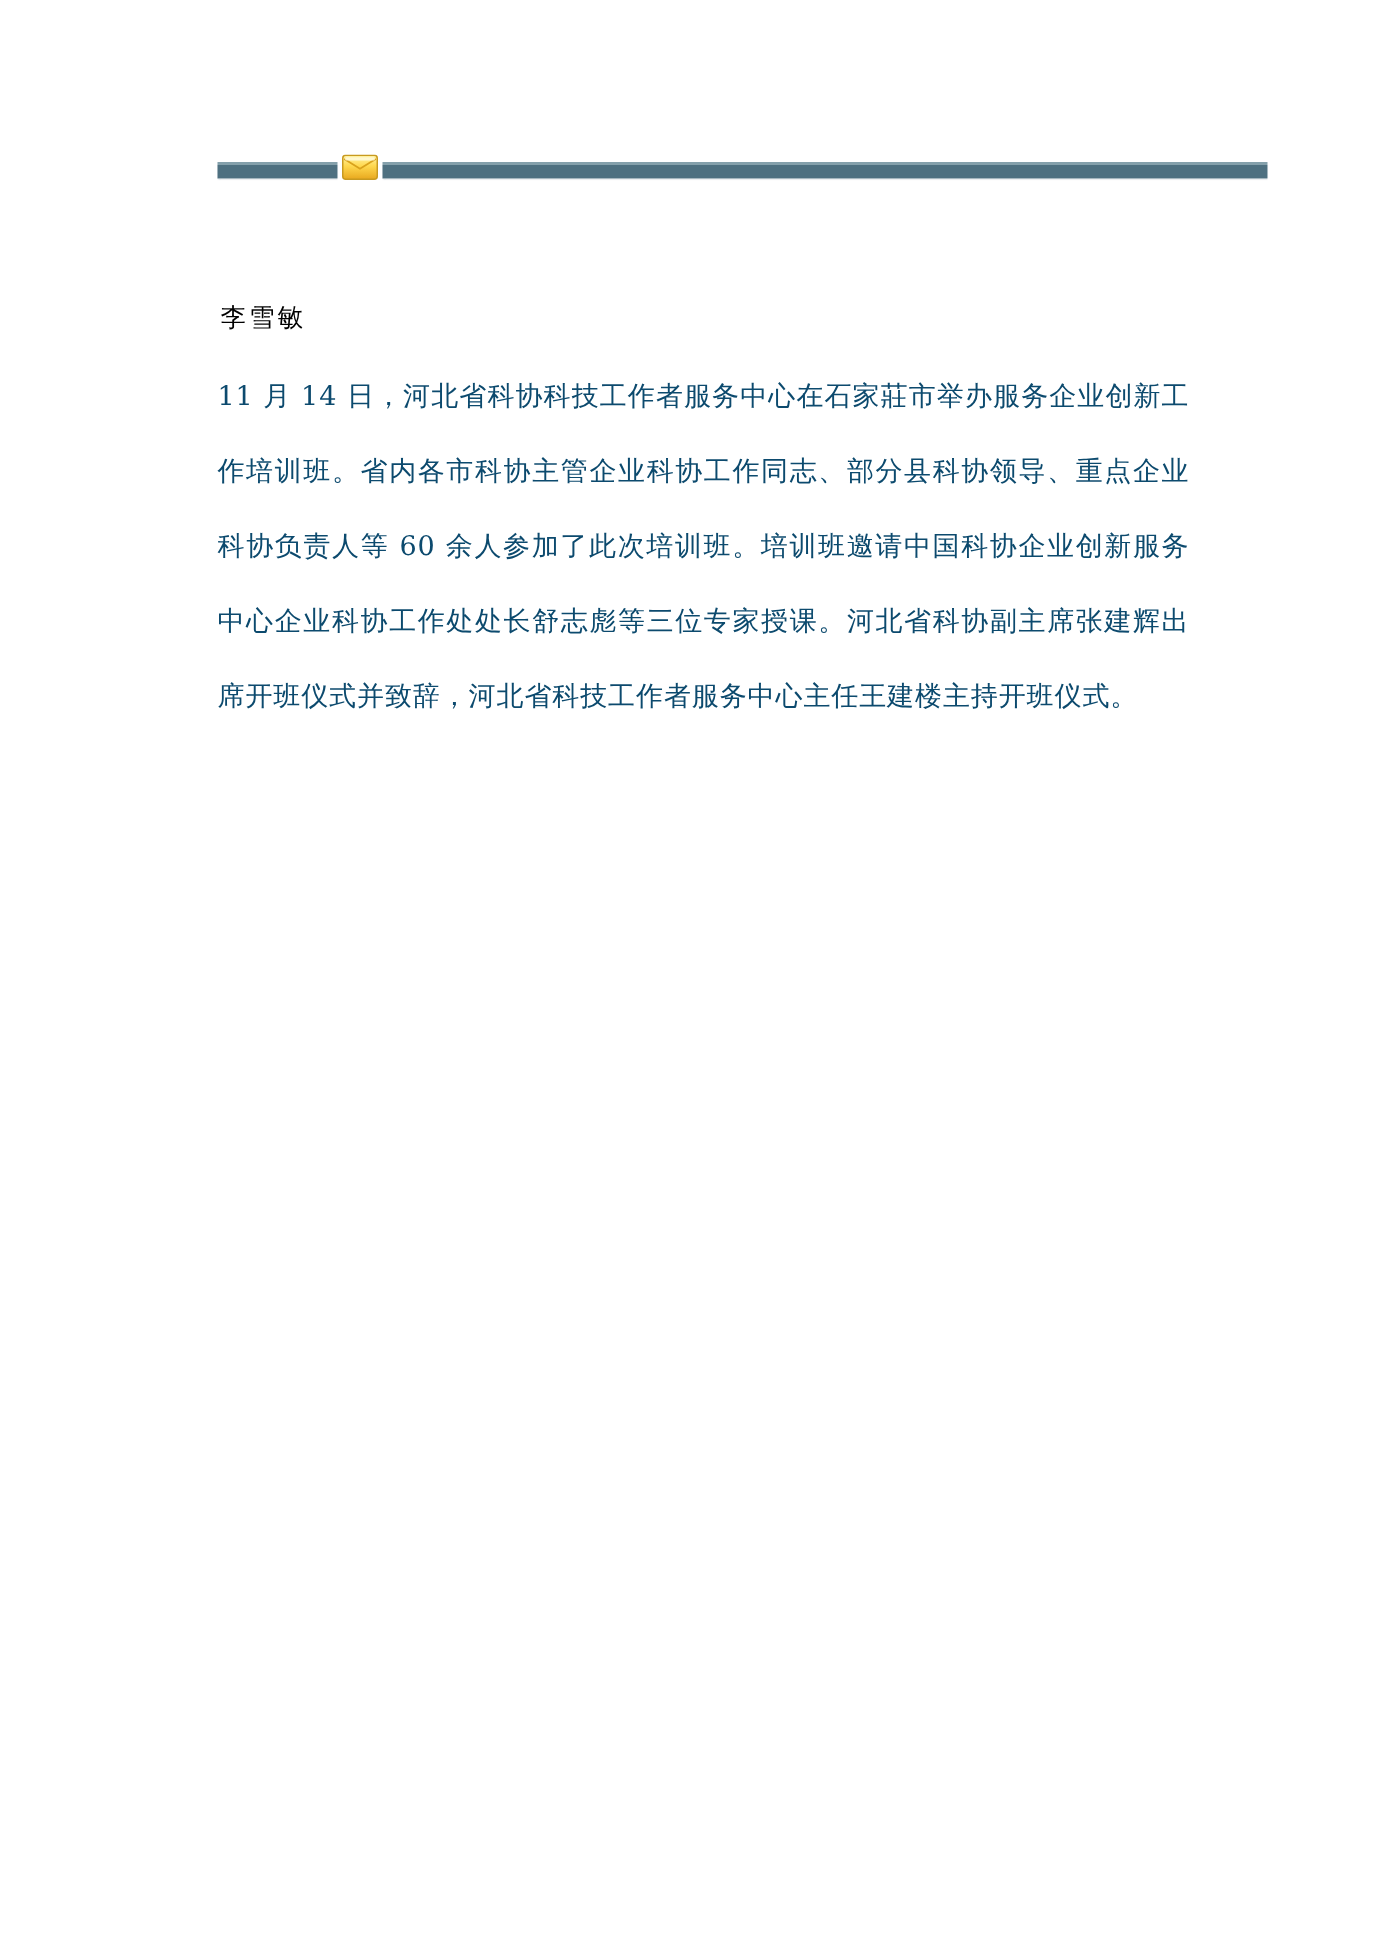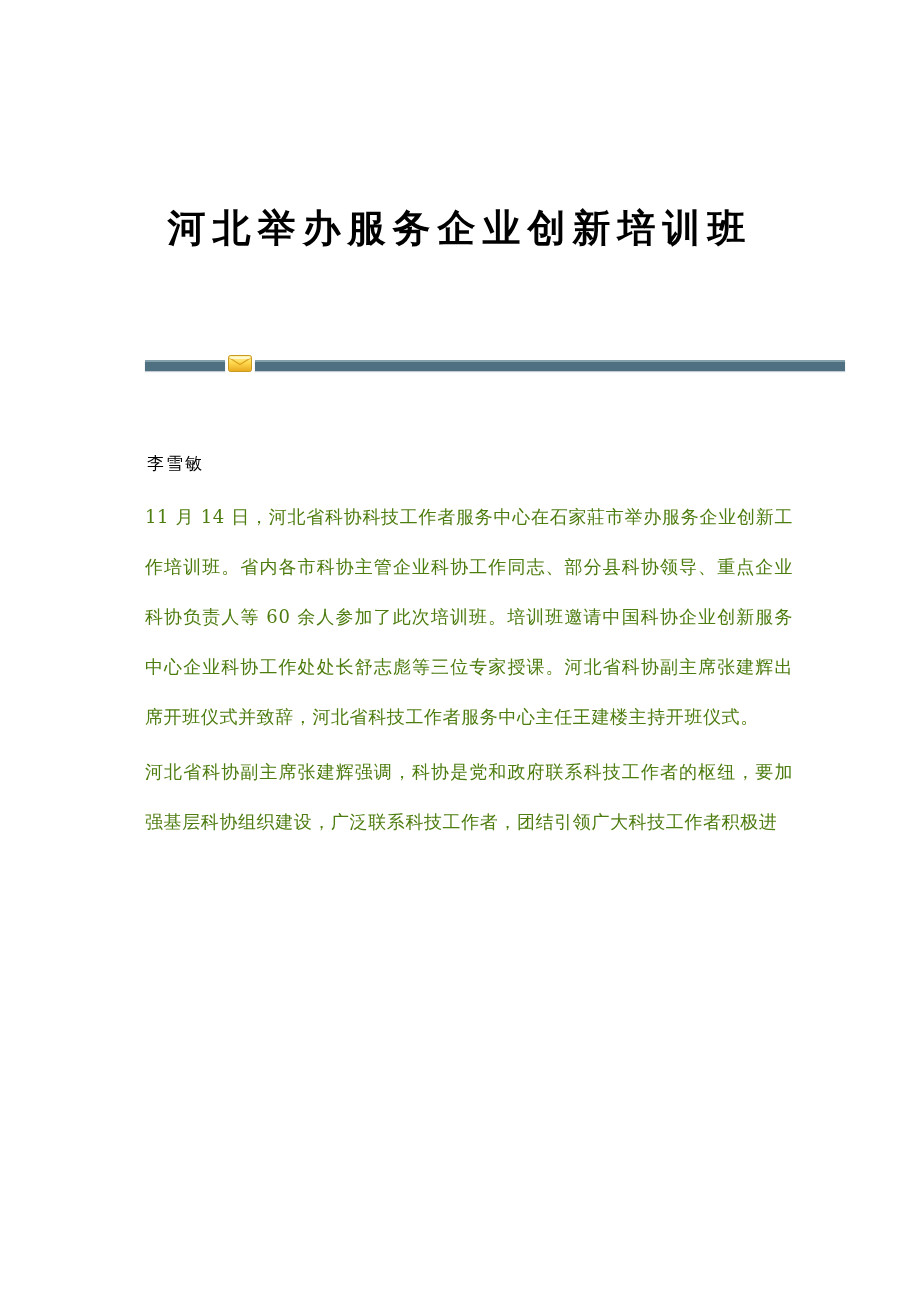--- a/index.html
+++ b/index.html
@@ -51,34 +51,33 @@
     margin: 78px 0 0 147px;
     font-size: 17px;
     color: #000000;
     letter-spacing: 2px;
   }
   .body-par {
     width: 648px;
     margin: 17px 16px 0 145px;
     font-size: 18px;
     line-height: 50px;
-    color: #4d7c0f;
+    color: #0c4a6e;
     text-align: justify;
     text-justify: inter-ideograph;
     letter-spacing: 0.6px;
     font-weight: normal;
   }
   .body-par + .body-par { margin-top: 5px; }
 </style>
 </head>
 <body>
 
 <div class="page">
 
-  <h1 class="doc-title">河北举办服务企业创新培训班</h1>
 
   <div class="divider">
     <span class="bar left"></span>
     <span class="envelope">
       <svg width="24" height="17" viewBox="0 0 24 17" xmlns="http://www.w3.org/2000/svg">
         <defs>
           <linearGradient id="goldGrad" x1="0" y1="0" x2="0" y2="1">
             <stop offset="0" stop-color="#fff3a6"></stop>
             <stop offset="0.45" stop-color="#ffd84e"></stop>
             <stop offset="1" stop-color="#e8a81e"></stop>
@@ -90,15 +89,14 @@
       </svg>
     </span>
     <span class="bar right"></span>
   </div>
 
   <p class="author">李雪敏</p>
 
   <p class="body-par">11 月 14 日，河北省科协科技工作者服务中心在石家莊市举办服务企业创新工作培训班。省内各市科协主管企业科协工作同志、部分县科协领导、重点企业科协负责人等 60 余人参加了此次培训班。培训班邀请中国科协企业创新服务中心企业科协工作处处长舒志彪等三位专家授课。河北省科协副主席张建辉出席开班仪式并致辞，河北省科技工作者服务中心主任王建楼主持开班仪式。</p>
 
 
-  <p class="body-par">河北省科协副主席张建辉强调，科协是党和政府联系科技工作者的枢纽，要加强基层科协组织建设，广泛联系科技工作者，团结引领广大科技工作者积极进</p>
 
 </div>
 
 </body></html>

